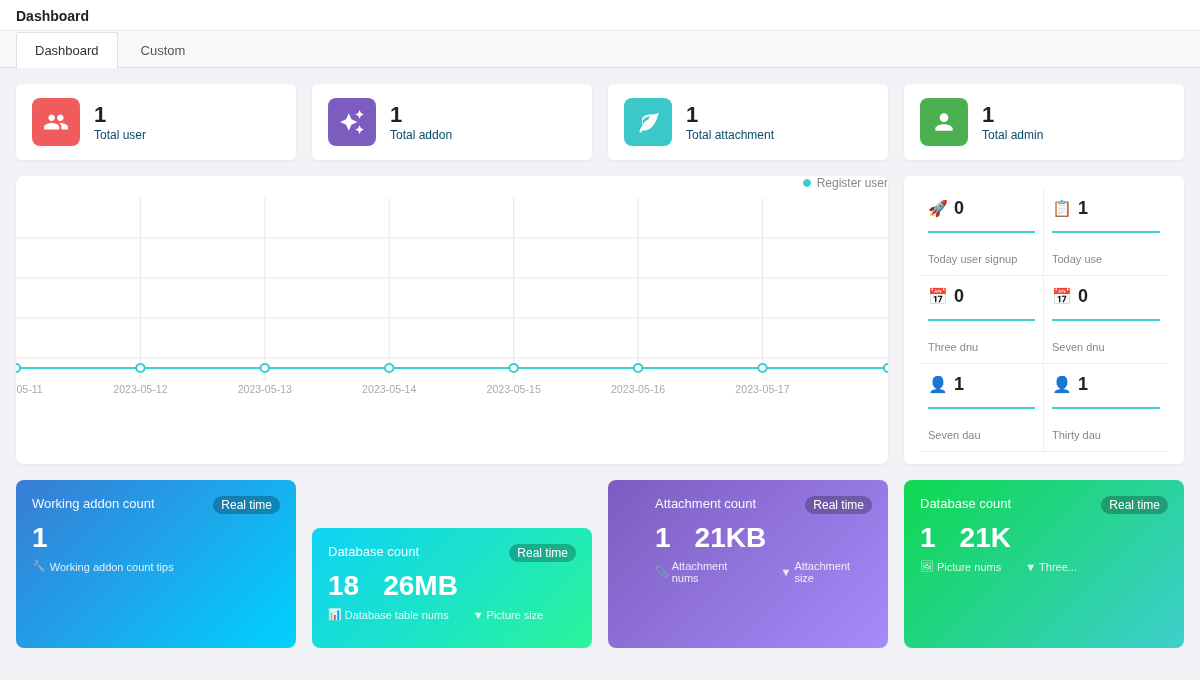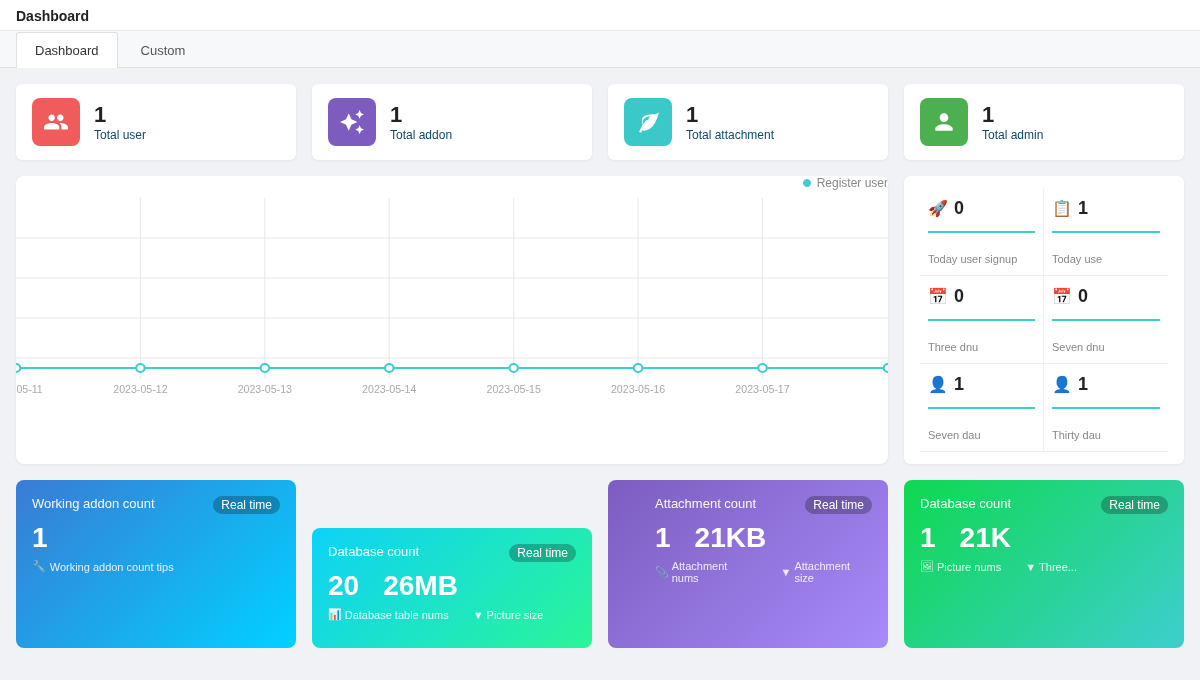--- a/index.html
+++ b/index.html
@@ -423,21 +423,21 @@
         <span>Working addon count tips</span>
       </div>
     </div>
 
     <div class="bottom-card teal">
       <div class="bottom-card-header">
         <span class="bottom-card-title">Database count</span>
         <span class="realtime-badge">Real time</span>
       </div>
       <div class="bottom-card-values">
-        <span class="bottom-card-value">20</span>
+        <span class="bottom-card-value">18</span>
         <span class="bottom-card-value">26MB</span>
       </div>
       <div class="bottom-card-sub-row">
         <div class="bottom-card-sub">
           <span>📊</span>
           <span>Database table nums</span>
         </div>
         <div class="bottom-card-sub">
           <span>▼</span>
           <span>Picture size</span>

